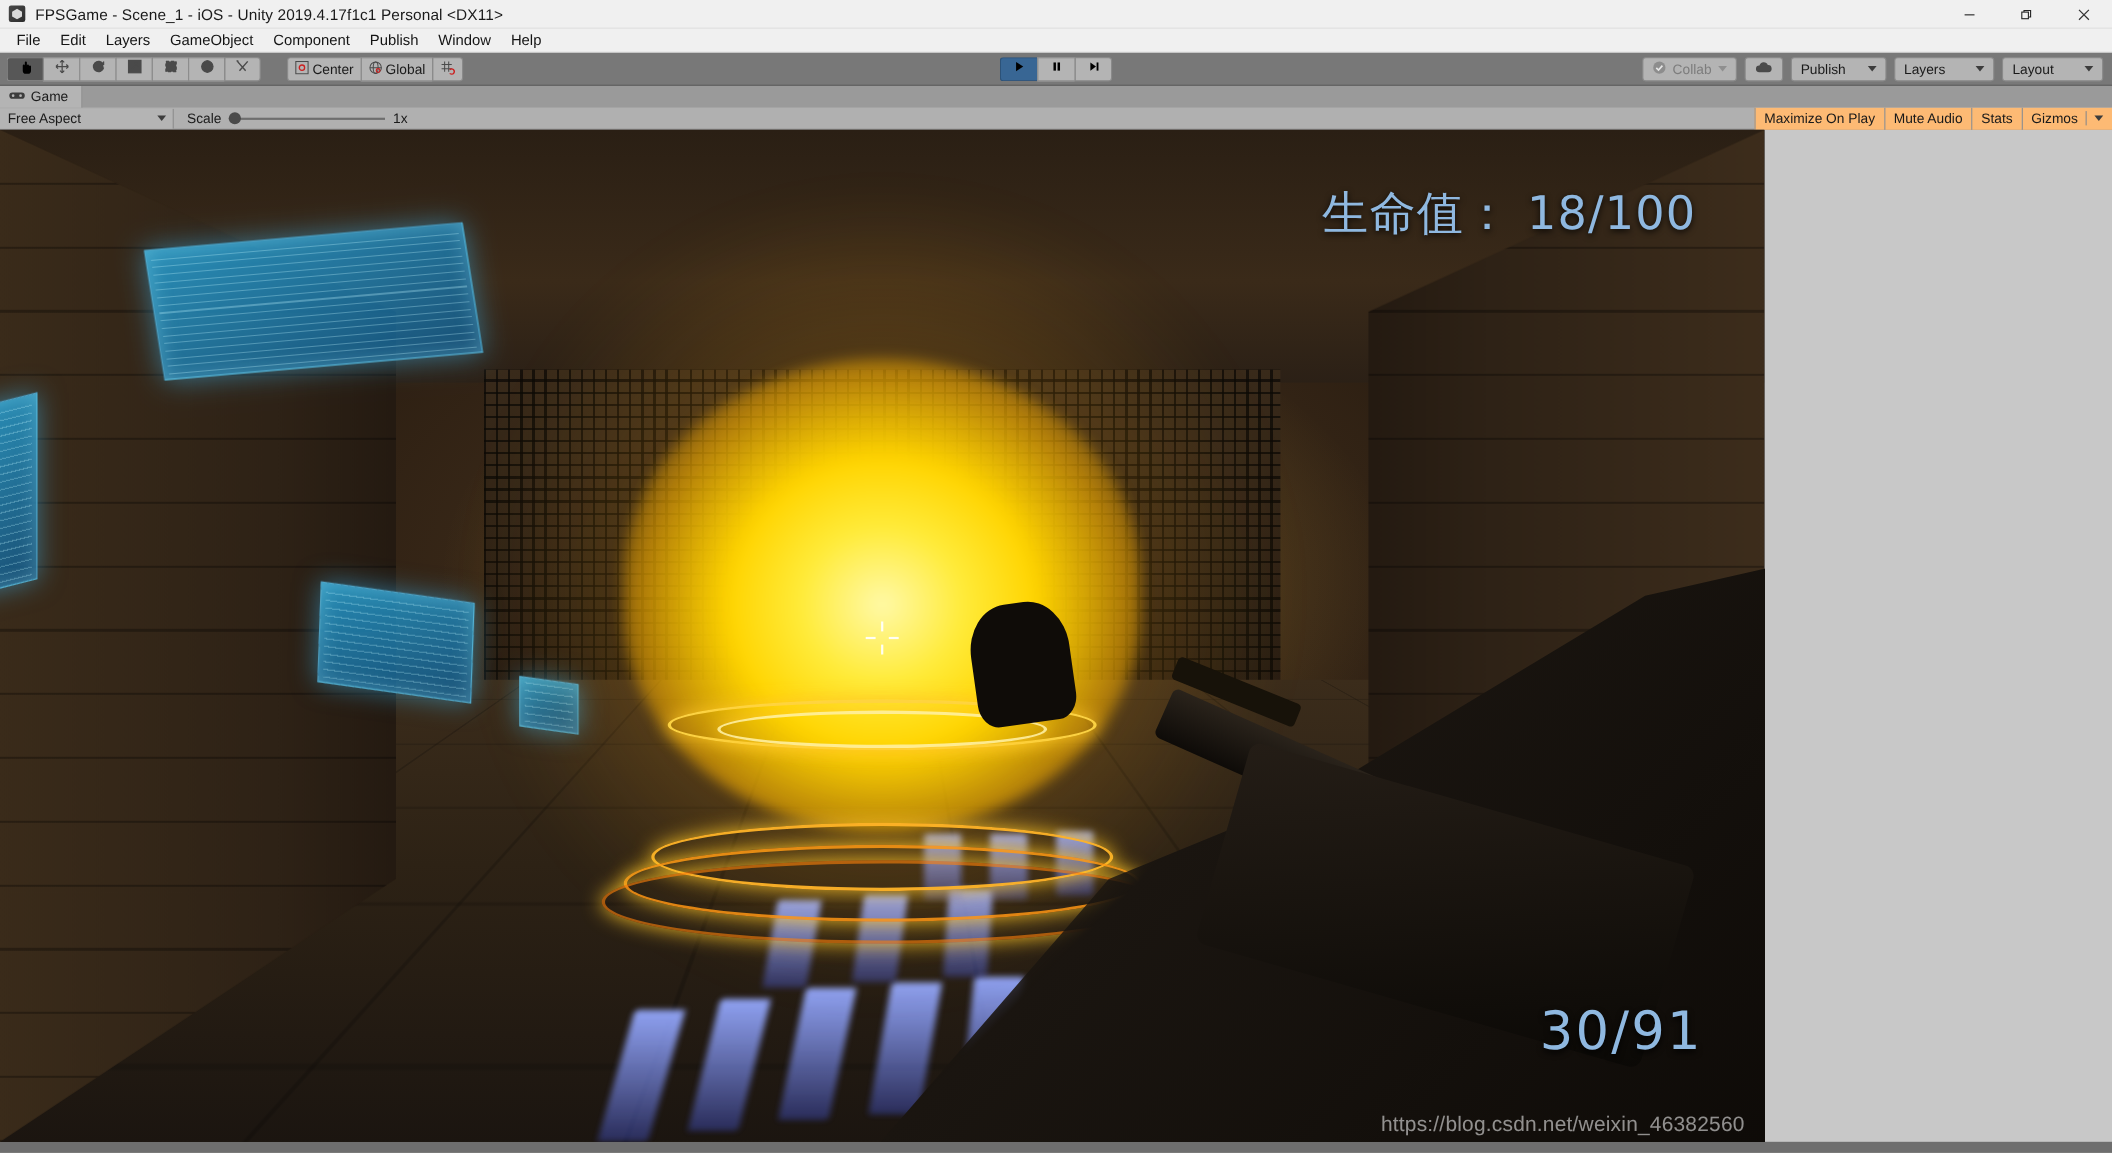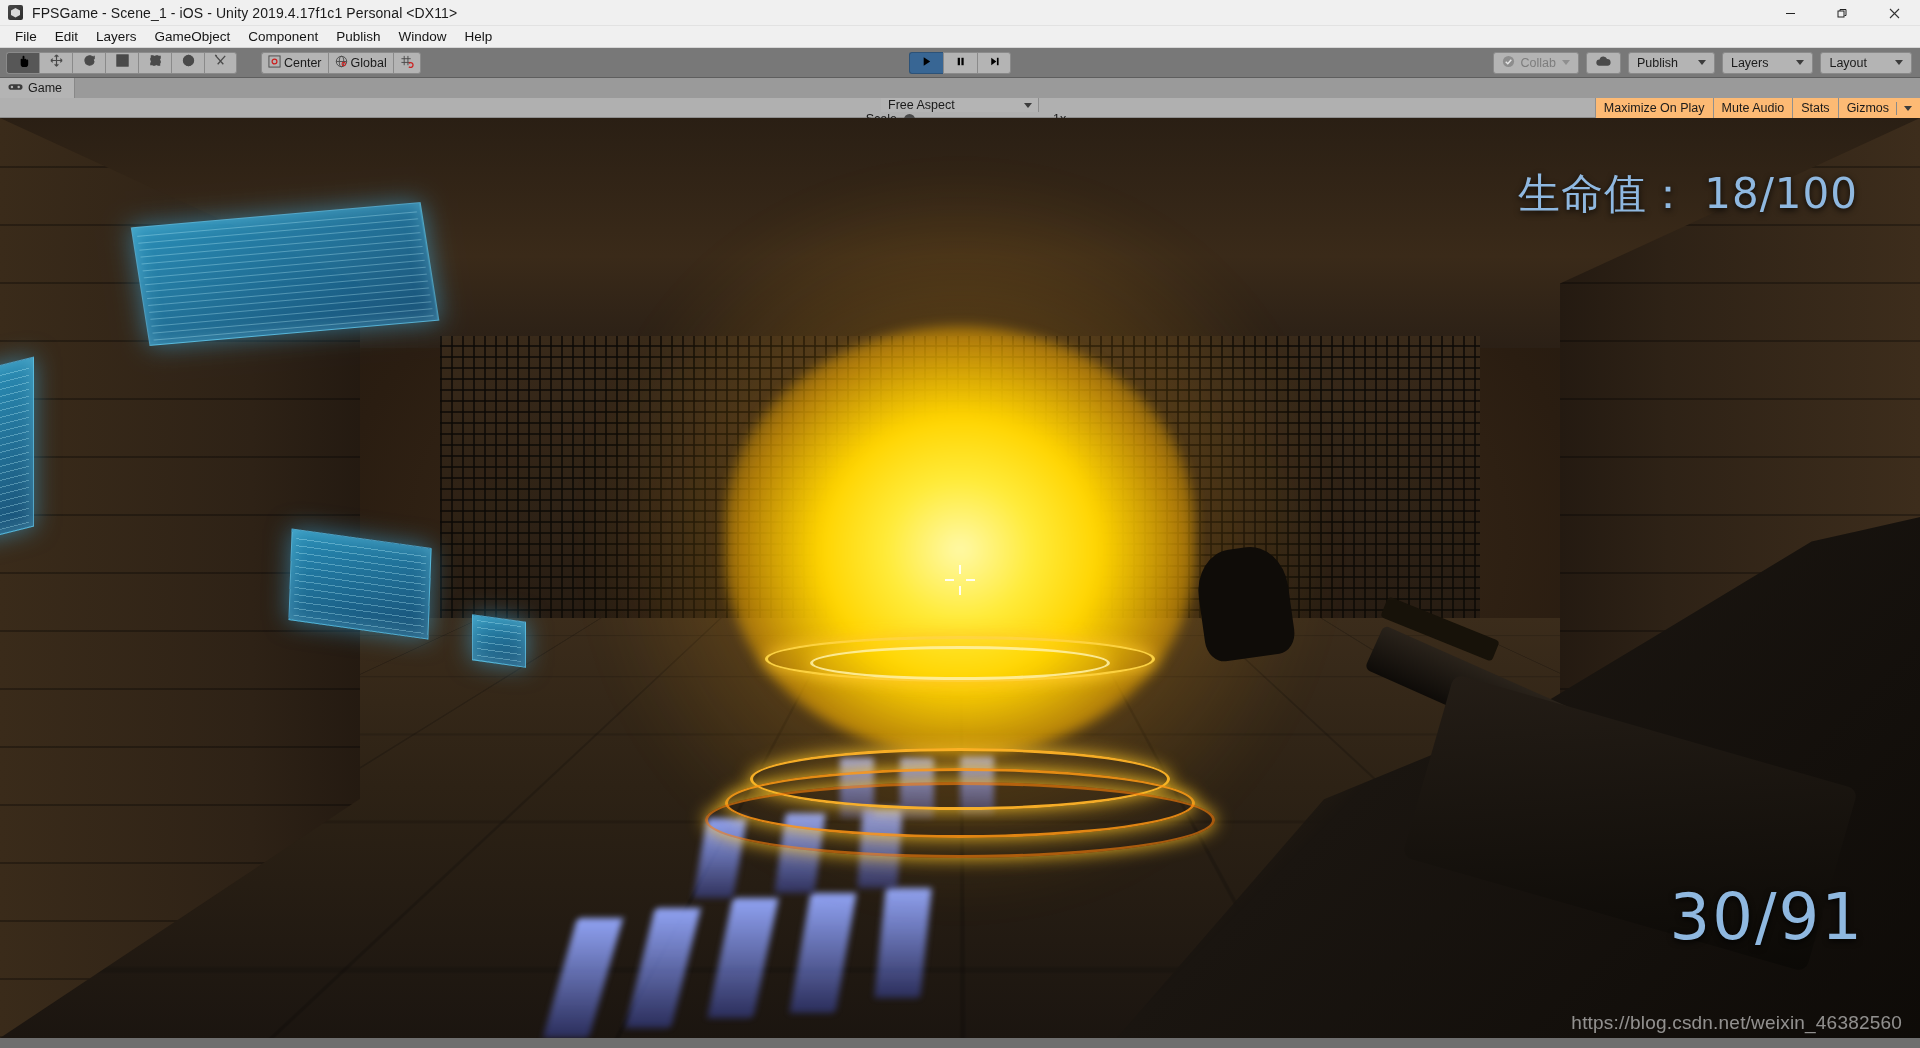--- a/index.html
+++ b/index.html
@@ -87,40 +87,40 @@
   .tabstrip { height:20px; background:#9a9a9a; display:flex; align-items:flex-end; }
   .tab {
     height:20px; background:#b4b4b4; display:flex; align-items:center;
     padding:0 12px 0 8px; gap:5px; font-size:12.5px; color:#1a1a1a;
     border-right:1px solid #888;
   }
 
   
   .gamebar {
     height:20px; background:#b0b0b0; display:flex; align-items:center;
-    position:relative; border-bottom:1px solid #8d8d8d;flex-direction:column;
+    position:relative; border-bottom:1px solid #8d8d8d;
   }
   .aspect-dd {
     width:158px; height:18px; background:#b4b4b4; border-right:1px solid #8d8d8d;
     display:flex; align-items:center; justify-content:space-between;
     padding:0 6px 0 7px; font-size:12.5px; color:#1a1a1a;
   }
   .scale-box { display:flex; align-items:center; gap:7px; margin-left:12px; font-size:12.5px; color:#1a1a1a; }
   .slider-wrap { position:relative; width:142px; height:12px; display:flex; align-items:center; }
   .slider-track { width:100%; height:2px; background:#6e6e6e; }
   .slider-knob { position:absolute; left:0; width:11px; height:11px; border-radius:50%; background:#4a4a4a; }
   .gamebar-right { position:absolute; right:0; display:flex; height:20px; }
   .gb-btn {
     height:20px; display:flex; align-items:center; padding:0 8px; gap:5px;
     font-size:12.5px; color:#1a1a1a; background:#fdba74; border-left:1px solid #909090;
   }
 
   
   .viewport {
-    position:relative; width:1920px; height:920px; overflow:hidden;
+    position:relative; width:1604px; height:920px; overflow:hidden;
     background:#1a1008;
   }
   .scene { position:absolute; inset:0; }
 
   
   .bg-room {
     position:absolute; inset:0;
     background:
       radial-gradient(ellipse 700px 420px at 52% 44%, rgba(255,200,60,.30), rgba(0,0,0,0) 62%),
       radial-gradient(ellipse 1200px 760px at 50% 46%, #4a3520 0%, #2a1d11 52%, #14100b 100%),
@@ -262,22 +262,22 @@
 
   
   .hud-health {
     position:absolute; right:62px; top:48px;
     font-size:42px; color:#8fb8e0; letter-spacing:1px;
     text-shadow:0 2px 6px rgba(0,0,0,.85);
     font-family:"DejaVu Sans", sans-serif;
     white-space:nowrap;
   }
   .hud-ammo {
-    position:absolute; right:56px; bottom:84px;
-    font-size:64px; color:#8fb8e0; letter-spacing:2px;
+    position:absolute; right:56px; bottom:72px;
+    font-size:48px; color:#8fb8e0; letter-spacing:2px;
     text-shadow:0 2px 6px rgba(0,0,0,.85);
     font-family:"DejaVu Sans", sans-serif;
     text-align:right;
   }
 
   
   .watermark {
     position:absolute; right:18px; bottom:4px;
     font-size:19px; color:rgba(225,225,225,.62); letter-spacing:.2px;
     white-space:nowrap;

